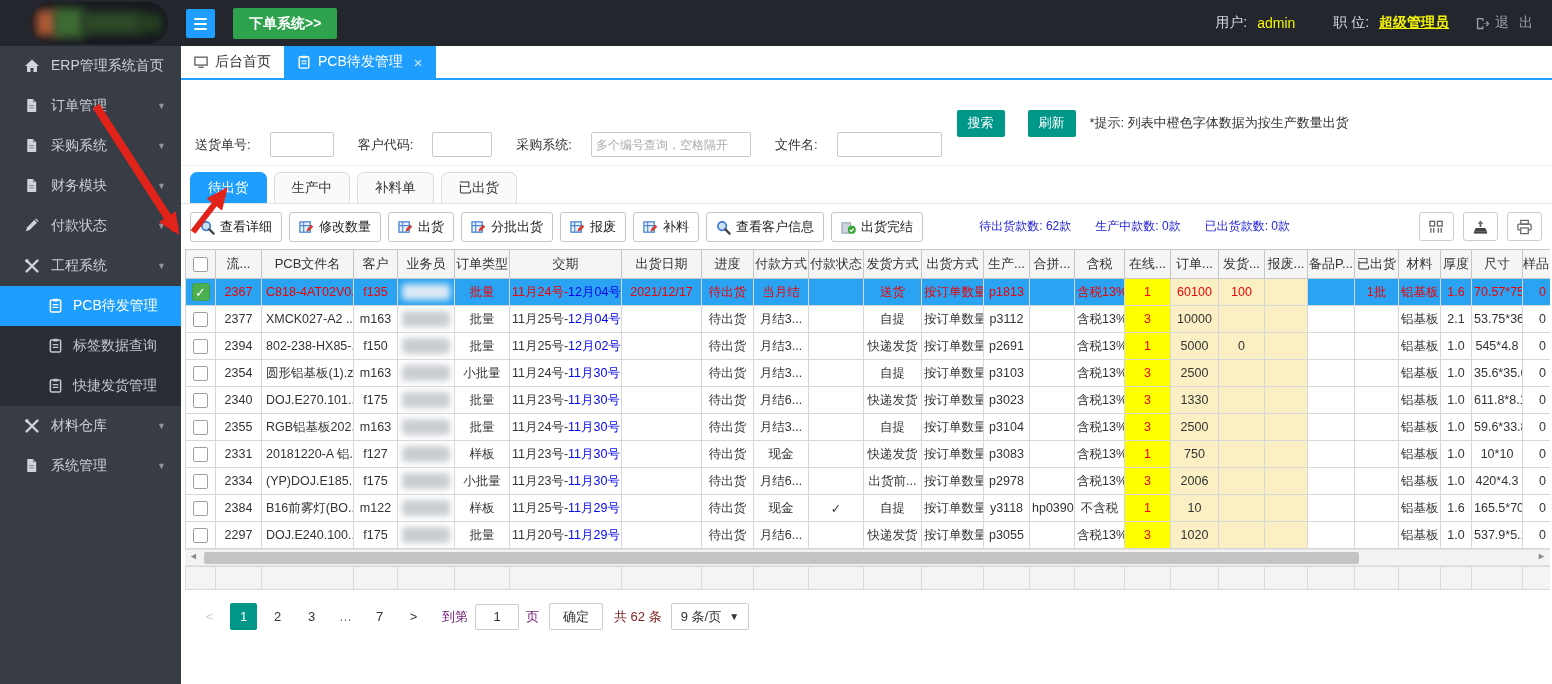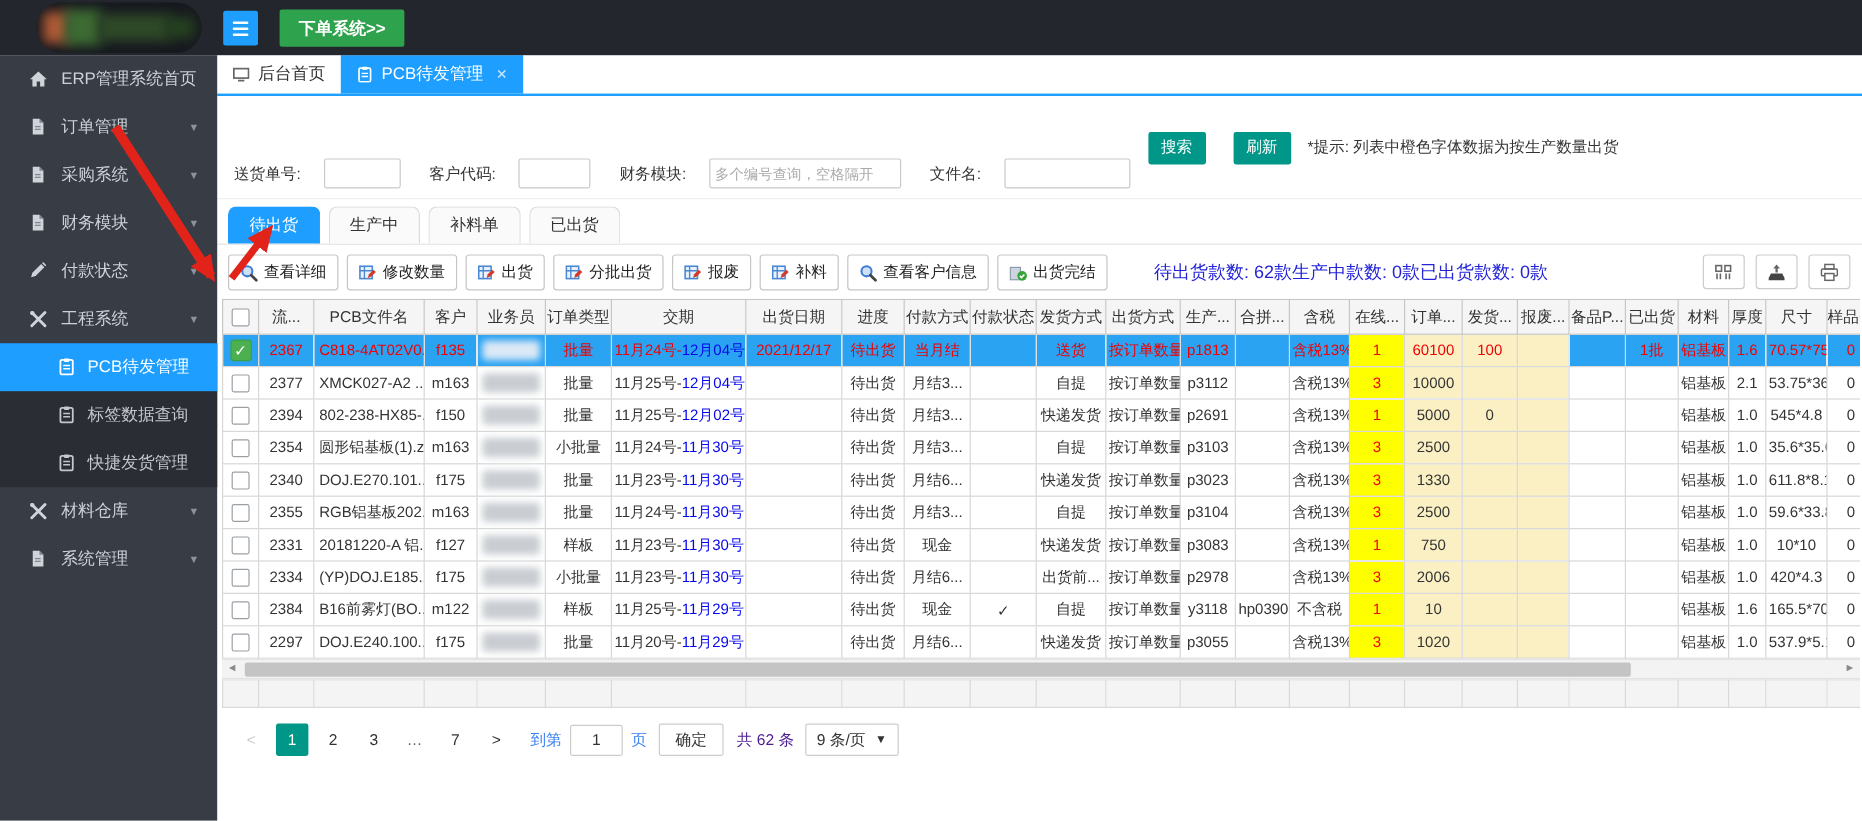--- a/index.html
+++ b/index.html
@@ -42,21 +42,21 @@
   .gbtn { height:27px; padding:0 11px; background:#009688; color:#ffffff; border:none; border-radius:2px; font-size:13px; cursor:pointer; font-family:inherit; }
   .gbtn.rf { margin-left:18px; }
   .hint { font-size:13px; color:#333; margin-left:9px; }
 
   .subtabs { display:flex; gap:7px; padding:6px 0 0 9px; border-bottom:1px solid #e4e4e4; }
   .subtab { padding:6px 17px 6px; font-size:13.5px; color:#333; background:#fafafa; border:1px solid #dcdcdc; border-bottom:none; border-radius:7px 7px 0 0; cursor:pointer; }
   .subtab.active { background:#1E9FFF; color:#fff; border-color:#1E9FFF; }
 
   .toolbar { display:flex; align-items:center; padding:8px 8px 7px 9px; gap:7px; position:relative; }
   .tbtn { display:inline-flex; align-items:center; gap:5px; border:1px solid #c6c6c6; background:#fff; border-radius:3px; padding:5px 9px; font-size:13px; color:#222; cursor:pointer; font-family:inherit; }
-  .stats { position:absolute; right:262px; top:14px; display:flex; color:#2323d9; font-size:15px; white-space:nowrap; }
+  .stats { position:absolute; right:262px; top:14px; display:flex; gap:24px; color:#2323d9; font-size:12px; white-space:nowrap; }
   .iconbtns { position:absolute; right:10px; top:8px; display:flex; gap:9px; }
   .ibtn { width:35px; height:29px; border:1px solid #ccc; border-radius:3px; background:#fff; display:flex; align-items:center; justify-content:center; cursor:pointer; }
 
   
   .tablewrap { margin:0 2px 0 4px; overflow:hidden; }
   table { border-collapse:collapse; table-layout:fixed; width:1377px; }
   th { background:#f5f5f5; border:1px solid #c6c6c6; height:29px; font-weight:400; font-size:13px; color:#333; overflow:hidden; white-space:nowrap; }
   td { border:1px solid #d8d8d8; height:27px; font-size:12.5px; color:#333; text-align:center; overflow:hidden; white-space:nowrap; padding:0 2px; }
   td.file { text-align:left; padding-left:4px; }
   td.c-yellow { background:#ffff00; color:#f00000; }
@@ -77,22 +77,22 @@
   .harr.l { left:4px; } .harr.r { right:4px; }
 
   
   .pager { display:flex; align-items:center; gap:7px; margin:13px 0 0 15px; font-size:13px; color:#666; }
   .pg { min-width:27px; height:27px; display:inline-flex; align-items:center; justify-content:center; border-radius:2px; color:#333; cursor:pointer; padding:0 4px; }
   .pg.active { background:#009688; color:#fff; }
   .pg.prev { color:#ccc; }
   .dots { color:#666; }
   .gotoin { width:44px; height:26px; border:1px solid #ccc; border-radius:2px; text-align:center; font-size:13px; font-family:inherit; color:#333; }
   .okbtn { height:27px; padding:0 13px; background:#fff; border:1px solid #ccc; border-radius:2px; font-size:13px; color:#333; cursor:pointer; font-family:inherit; margin-left:3px; }
-  .gray { color:#3b82f6; }
-  .total { color:#4c1d95; margin-left:4px; }
+  .gray { color:#701a75; }
+  .total { color:#7f1d1d; margin-left:4px; }
   .psel { display:flex; align-items:center; gap:8px; border:1px solid #ccc; border-radius:2px; height:27px; padding:0 9px; color:#333; cursor:pointer; margin-left:2px; }
   .psel .caret { font-size:10px; }
 
   .arrows { position:absolute; left:0; top:0; width:1552px; height:684px; z-index:60; pointer-events:none; }
 </style>
 </head>
 <body>
 
 <div class="topbar">
   <div class="logo">
@@ -100,20 +100,35 @@
     <i style="left:24px;top:6px;width:30px;height:30px;background:#3d6b33;"></i>
     <i style="left:52px;top:10px;width:60px;height:22px;background:#2e4a28;"></i>
     <i style="left:108px;top:12px;width:24px;height:18px;background:#254020;"></i>
   </div>
   <div class="hamburger">
       <b></b>
       <b></b>
       <b></b>
     </div>
   <button class="btn-order">下单系统&gt;&gt;</button>
+  <div class="top-right">
+    <span>用户:</span>
+    <span class="yellow">admin</span>
+    <span class="sep"></span>
+    <span>职 位:</span>
+    <span class="yellow u">超级管理员</span>
+    <span class="sep" style="width:6px"></span>
+    <span class="logout">
+      <svg width="15" height="15" viewBox="0 0 16 16">
+          <path d="M2 2h7v3h-1.5V3.5H3.5v9H7.5V11H9v3H2z" fill="#9aa0a8"></path>
+          <path d="M9 8h4.2l-1.6-1.6 1-1L15.5 8.3 12.6 11 11.6 10l1.6-1.5H9z" fill="#9aa0a8"></path>
+        </svg>
+      <span>退 出</span>
+    </span>
+  </div>
 </div>
 
 <div class="sidebar" id="sidebar">
     <div class="snav-item">
       <span class="sic">
         <svg width="16" height="16" viewBox="0 0 16 16">
           <path d="M8 1.5 15 8h-2v6h-3.6v-4H6.6v4H3V8H1z" fill="#cfd3da"></path>
         </svg>
       </span>
       <span>ERP管理系统首页</span>
@@ -246,21 +261,21 @@
       <span class="x">×</span>
     </div>
   </div>
 
   <div class="filterbar">
     <span id="filterfields" style="display:flex;align-items:center;gap:19px;margin-top:43px;">
         <span class="flabel">送货单号:</span>
         <input class="finp" style="width: 64px;">
         <span class="flabel">客户代码:</span>
         <input class="finp" style="width: 60px;">
-        <span class="flabel">财务模块:</span>
+        <span class="flabel">采购系统:</span>
         <input class="finp" placeholder="多个编号查询，空格隔开" style="width: 160px;">
         <span class="flabel">文件名:</span>
         <input class="finp" style="width: 105px;">
       </span>
     <button class="gbtn" style="margin-left:10px">搜索</button>
     <button class="gbtn rf">刷新</button>
     <span class="hint">*提示: 列表中橙色字体数据为按生产数量出货</span>
   </div>
 
   <div class="subtabs" id="subtabs">

